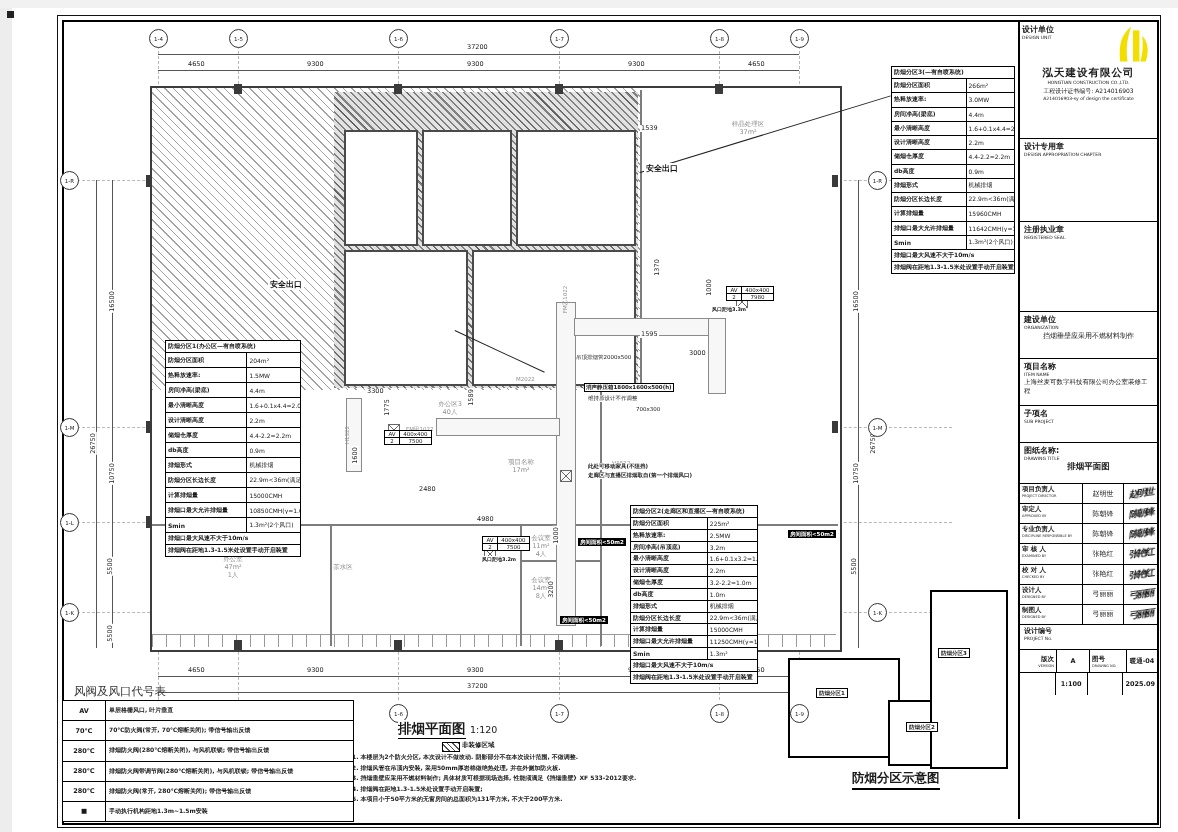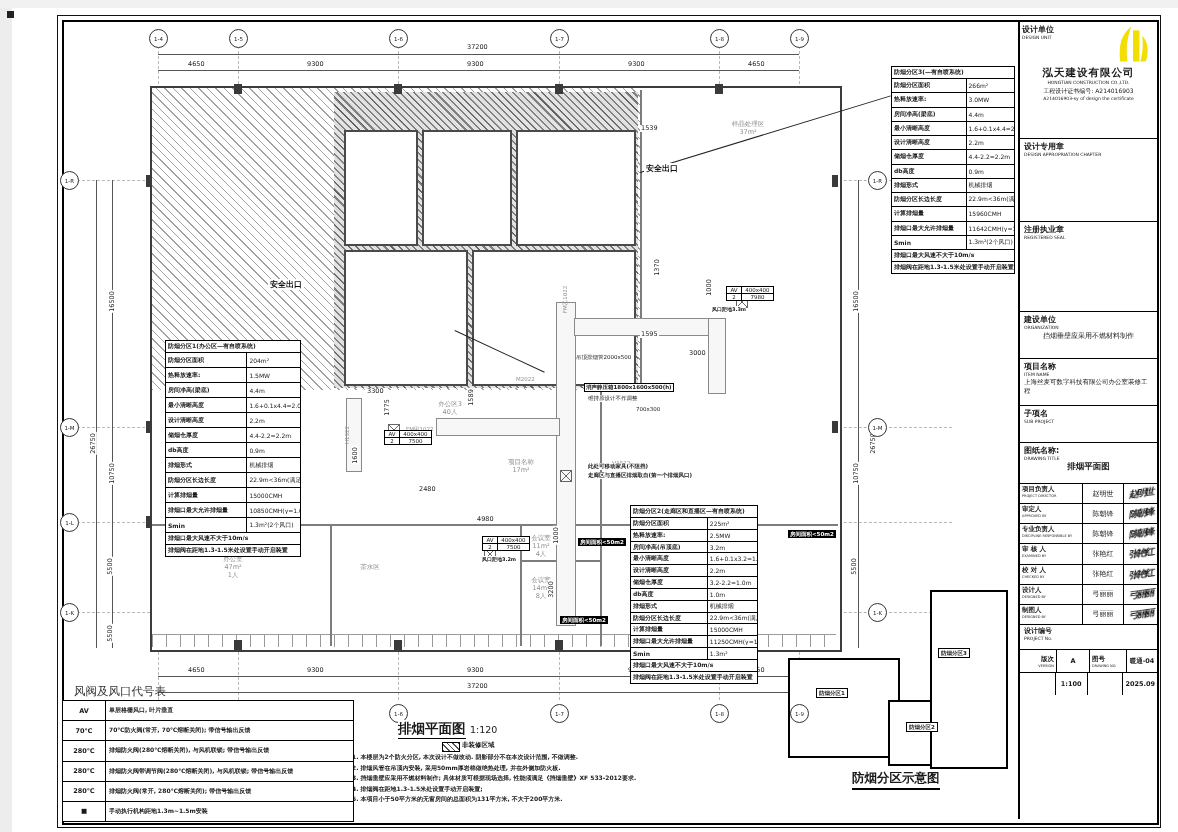--- a/index.html
+++ b/index.html
@@ -226,21 +226,21 @@
   </div>
   <div class="abs roomlbl" style="left:498px;top:458px;width:46px">
     <div>项目名称</div>
     <div>17m²</div>
   </div>
   <div class="abs roomlbl" style="left:212px;top:555px;width:42px">
     <div>办公室</div>
     <div>47m²</div>
     <div>1人</div>
   </div>
-  <div class="abs roomlbl" style="left:353px;top:563px;width:34px">茶水区</div>
+  <div class="abs roomlbl" style="left:326px;top:563px;width:34px">茶水区</div>
   <div class="abs roomlbl" style="left:524px;top:534px;width:34px">
     <div>会议室</div>
     <div>11m²</div>
     <div>4人</div>
   </div>
   <div class="abs roomlbl" style="left:524px;top:576px;width:34px">
     <div>会议室</div>
     <div>14m²</div>
     <div>8人</div>
   </div>

